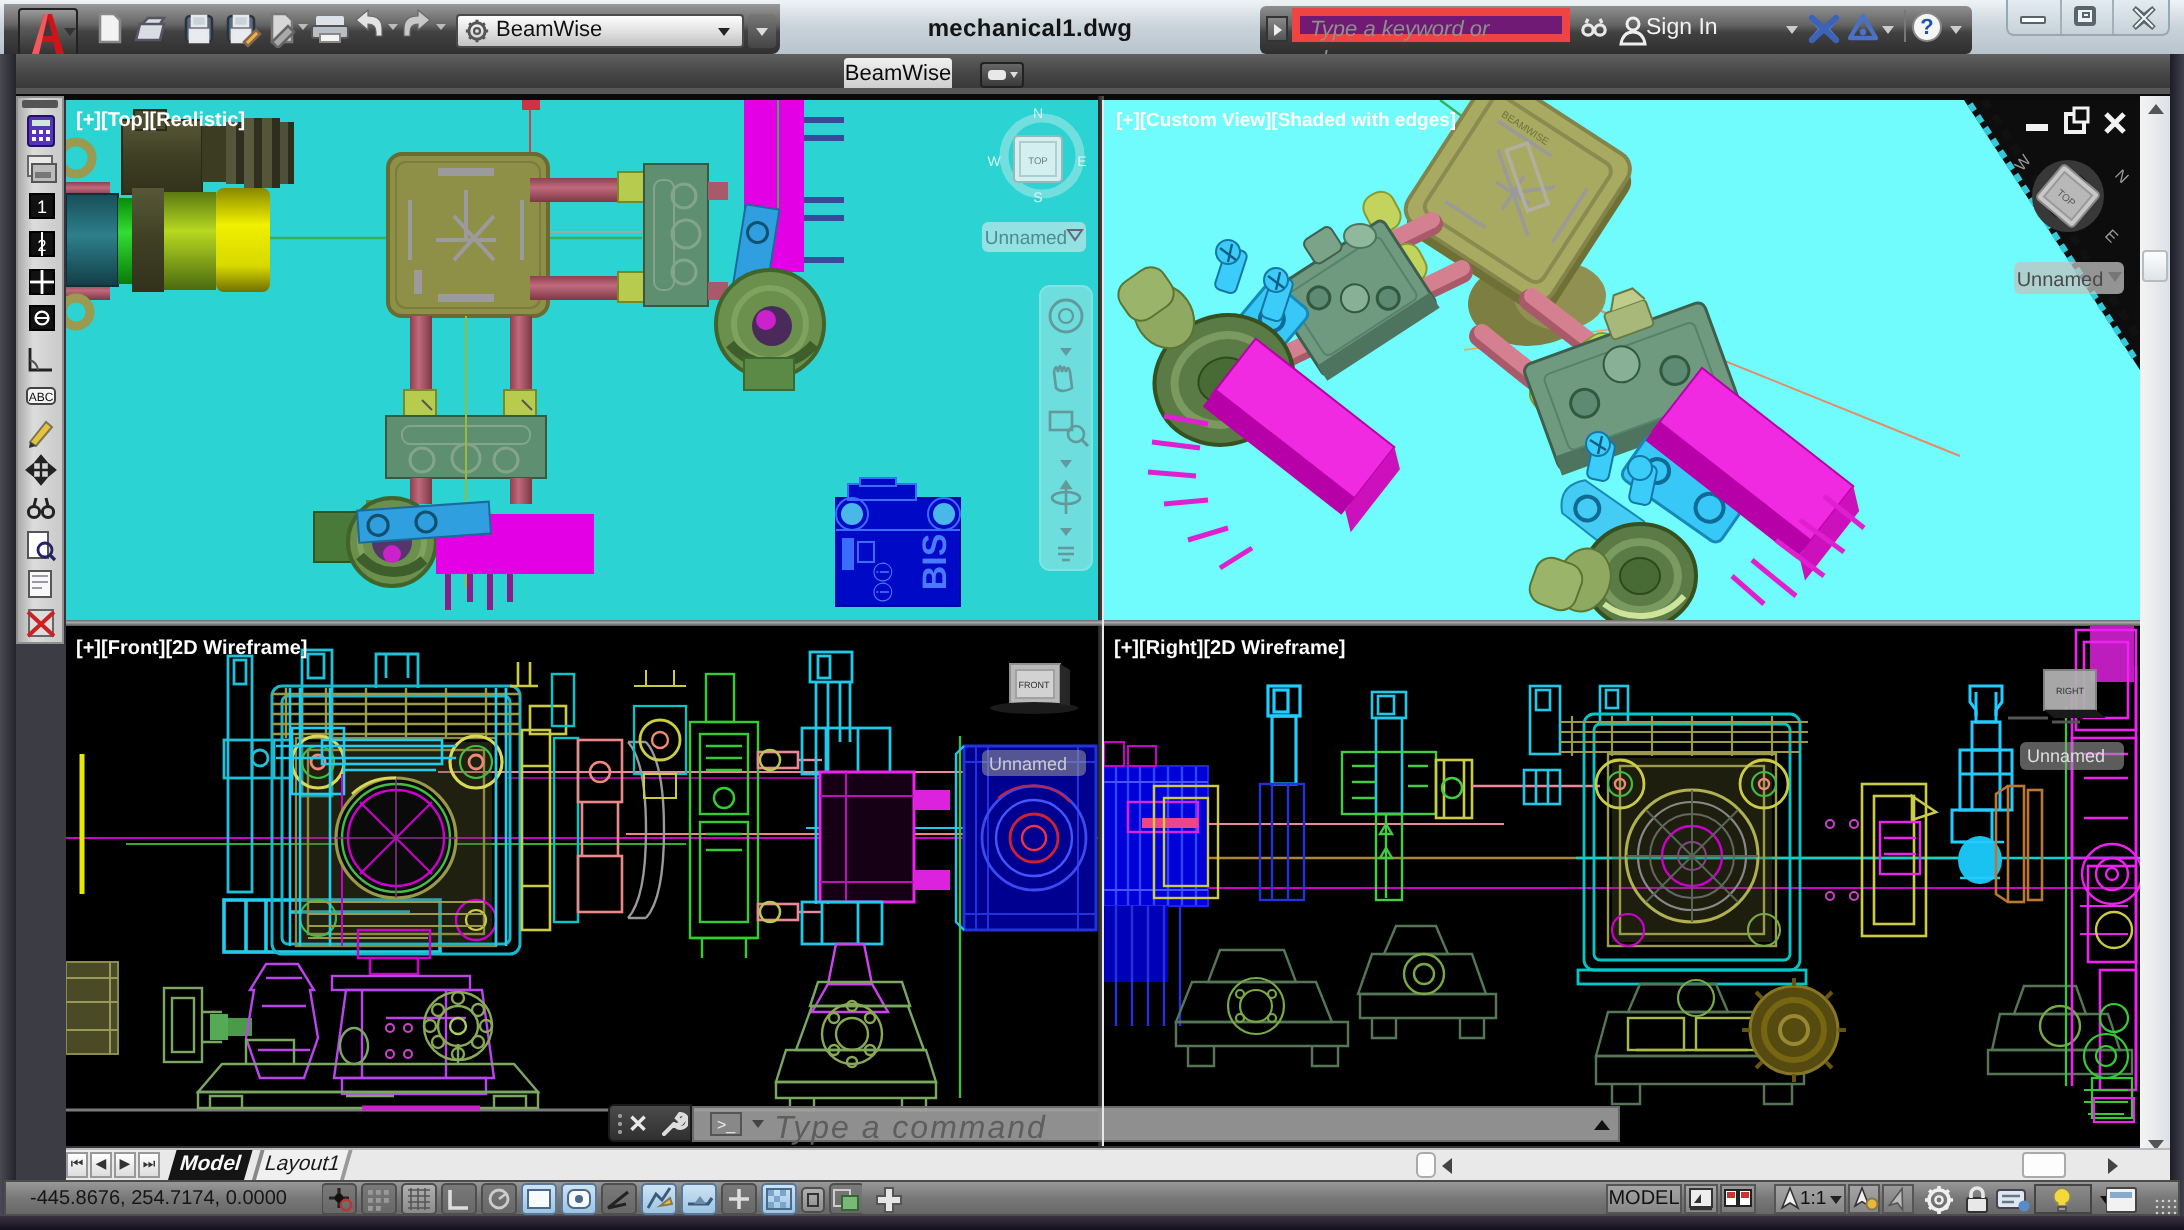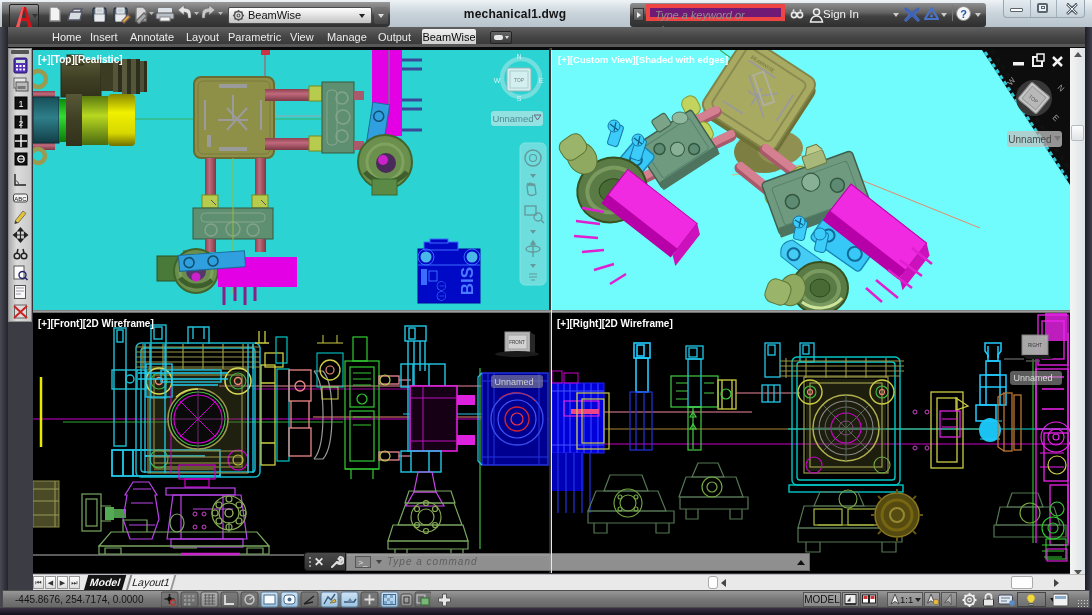--- a/index.html
+++ b/index.html
@@ -131,30 +131,20 @@
       <div class="abs" style="left:33px;top:3px;width:11px;height:10px;background:#eef3f6;border:2px solid #5a646c;border-radius:2px">
           <div class="abs" style="left:1.5px;top:1px;width:4px;height:3px;border:1.5px solid #5a646c"></div>
         </div>
       <svg class="abs" style="left:61px;top:3px" width="14" height="12" viewBox="0 0 14 12">
           <path d="M2 1 L7 5 L12 1 M2 11 L7 7 L12 11 M2 1 L12 11 M12 1 L2 11" stroke="#59646c" stroke-width="2.6" fill="none"></path>
           <path d="M2.5 1.5 L11.5 10.5 M11.5 1.5 L2.5 10.5" stroke="#f2f6f8" stroke-width="1" fill="none"></path>
         </svg>
     </div>
   </div>
   <div id="ribbonrow">
-    <div class="abs" style="top:4px;width:1092px;height:16px;font-size:11px;color:#ececec">
-      <span class="abs" style="left:52px">Home</span>
-      <span class="abs" style="left:90px">Insert</span>
-      <span class="abs" style="left:130px">Annotate</span>
-      <span class="abs" style="left:186px">Layout</span>
-      <span class="abs" style="left:228px">Parametric</span>
-      <span class="abs" style="left:290px">View</span>
-      <span class="abs" style="left:327px">Manage</span>
-      <span class="abs" style="left:378px">Output</span>
-    </div>
     <div class="abs" style="left:422px;top:2px;width:54px;height:17px;background:linear-gradient(#f0f0f0,#cacaca);border-radius:2px;color:#0a0a0a;font-size:11px;text-align:center;line-height:16px">BeamWise</div>
     <div class="abs" style="left:490px;top:4px;width:22px;height:13px;background:linear-gradient(#666,#3a3a3a);border:1px solid #222;border-radius:2px">
       <div class="abs" style="left:3px;top:3px;width:9px;height:5px;background:#e8e8e8;border-radius:2px"></div>
       <div class="abs" style="left:14px;top:4px;width:0;height:0;border-left:2.5px solid transparent;border-right:2.5px solid transparent;border-top:3.5px solid #ddd"></div>
     </div>
   </div>
   <div id="mainbg"></div>
   <div id="topline"></div>
   <div class="abs" style="left:0;top:44px;width:1092px;height:3px;background:#585858"></div>
   <div class="abs" style="left:551px;top:50px;width:1px;height:523px;background:#e8e8e8;z-index:3"></div>
@@ -1110,21 +1100,21 @@
     <div class="abs" style="left:0;top:0;width:42px;height:19px;background:linear-gradient(#4a4a4a,#303030);border:1px solid #1a1a1a;border-radius:3px 0 0 3px">
       <div class="abs" style="left:3px;top:3px;width:4px;height:13px;background-image:radial-gradient(circle,#999 35%,transparent 40%);background-size:4px 4px"></div>
       <div class="abs" style="left:9px;top:2px;font-size:12px;color:#e8e8e8;font-weight:bold">✕</div>
       <svg class="abs" style="left:24px;top:2px" width="15" height="15" viewBox="0 0 15 15">
           <path d="M3 12 L8 7 M8 7 a3.5 3.5 0 1 0 3 -5 l-1.5 2 l1.5 1.5 l2 -1.5 a3.5 3.5 0 0 1 -5 3" stroke="#ddd" stroke-width="2" fill="none" stroke-linecap="round"></path>
         </svg>
     </div>
     <div class="abs" style="left:42px;top:1px;width:464px;height:18px;background:rgba(158,158,158,.9);border:1px solid #6a6a6a">
       <div class="abs" style="left:8px;top:2px;width:16px;height:12px;background:#888;border:1px solid #555;font-size:8px;color:#eee;text-align:center;line-height:11px">&gt;_</div>
       <div class="abs" style="left:29px;top:6px;width:0;height:0;border-left:3px solid transparent;border-right:3px solid transparent;border-top:4px solid #444"></div>
-      <div class="abs" style="left:40px;top:2px;font-size:10px;color:#5e5e5e;font-style:italic;letter-spacing:1px">Type a command</div>
+      <div class="abs" style="left:40px;top:2px;font-size:16px;color:#5e5e5e;font-style:italic;letter-spacing:1px">Type a command</div>
       <div class="abs" style="right:4px;top:6px;width:0;height:0;border-left:4px solid transparent;border-right:4px solid transparent;border-bottom:5px solid #111"></div>
     </div>
   </div>
   <div id="tabrow">
     <div class="abs" style="left:0px;top:1px;width:48px;height:13px">
       <div class="abs" style="left:0;width:11px;height:13px;background:linear-gradient(#fff,#ddd);border:1px solid #999;font-size:7px;color:#333;text-align:center;line-height:12px">⏮</div>
       <div class="abs" style="left:12px;width:11px;height:13px;background:linear-gradient(#fff,#ddd);border:1px solid #999;font-size:7px;color:#333;text-align:center;line-height:12px">◀</div>
       <div class="abs" style="left:24px;width:11px;height:13px;background:linear-gradient(#fff,#ddd);border:1px solid #999;font-size:7px;color:#333;text-align:center;line-height:12px">▶</div>
       <div class="abs" style="left:36px;width:11px;height:13px;background:linear-gradient(#fff,#ddd);border:1px solid #999;font-size:7px;color:#333;text-align:center;line-height:12px">⏭</div>
     </div>

